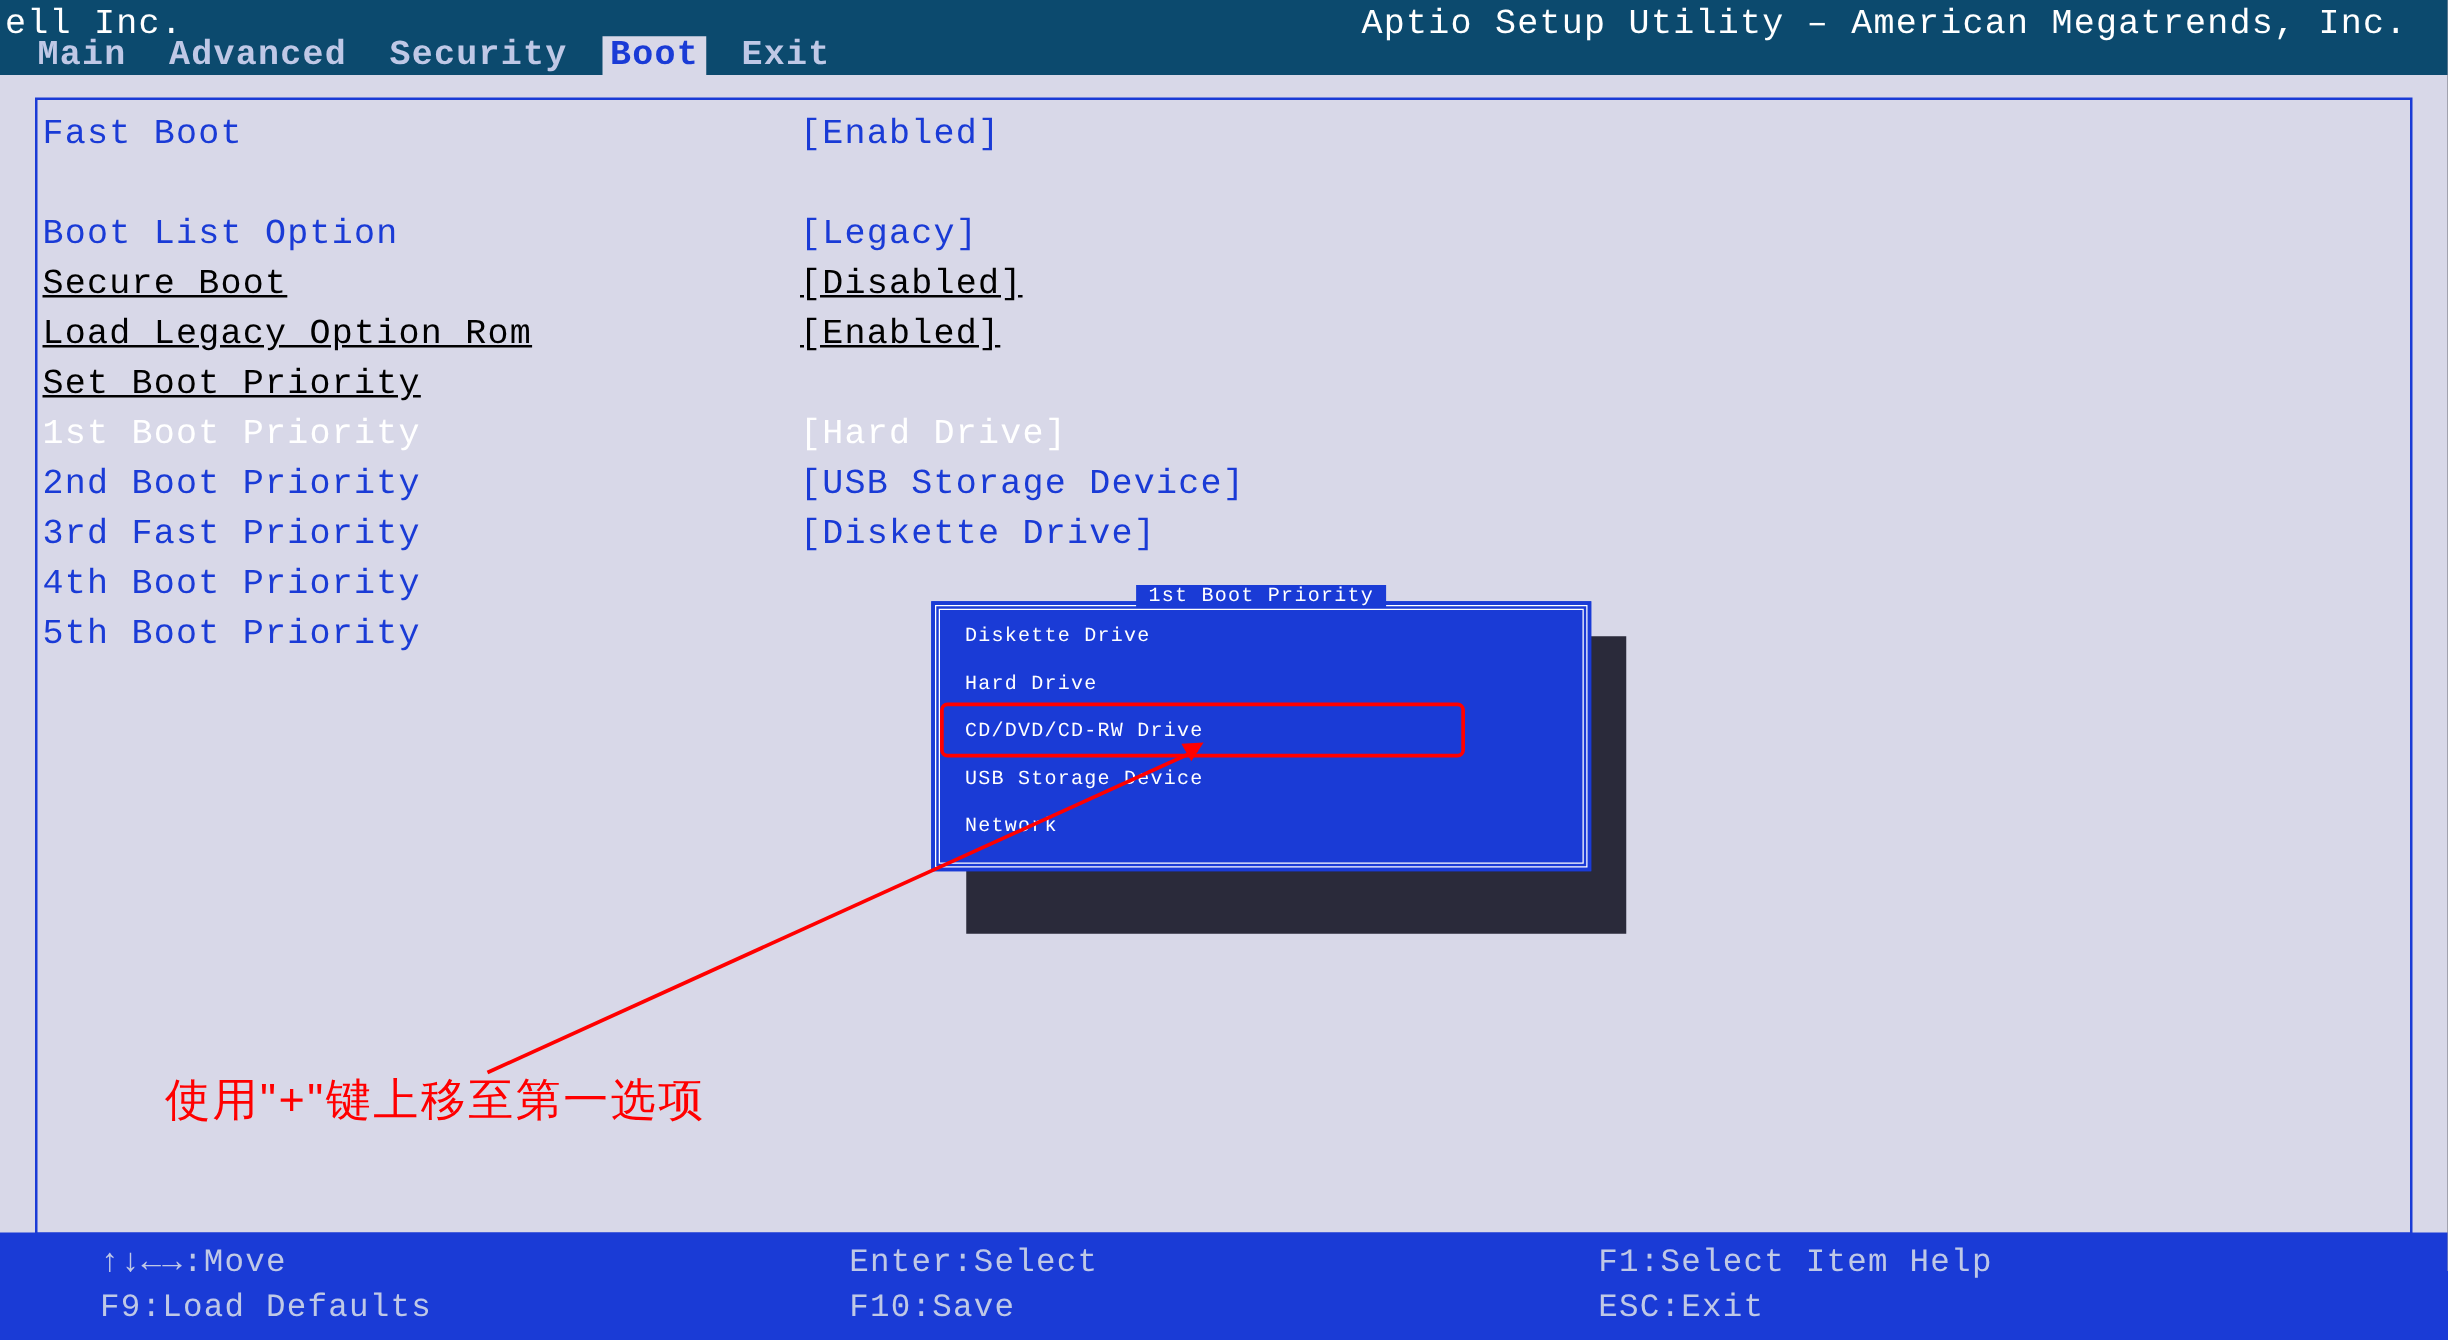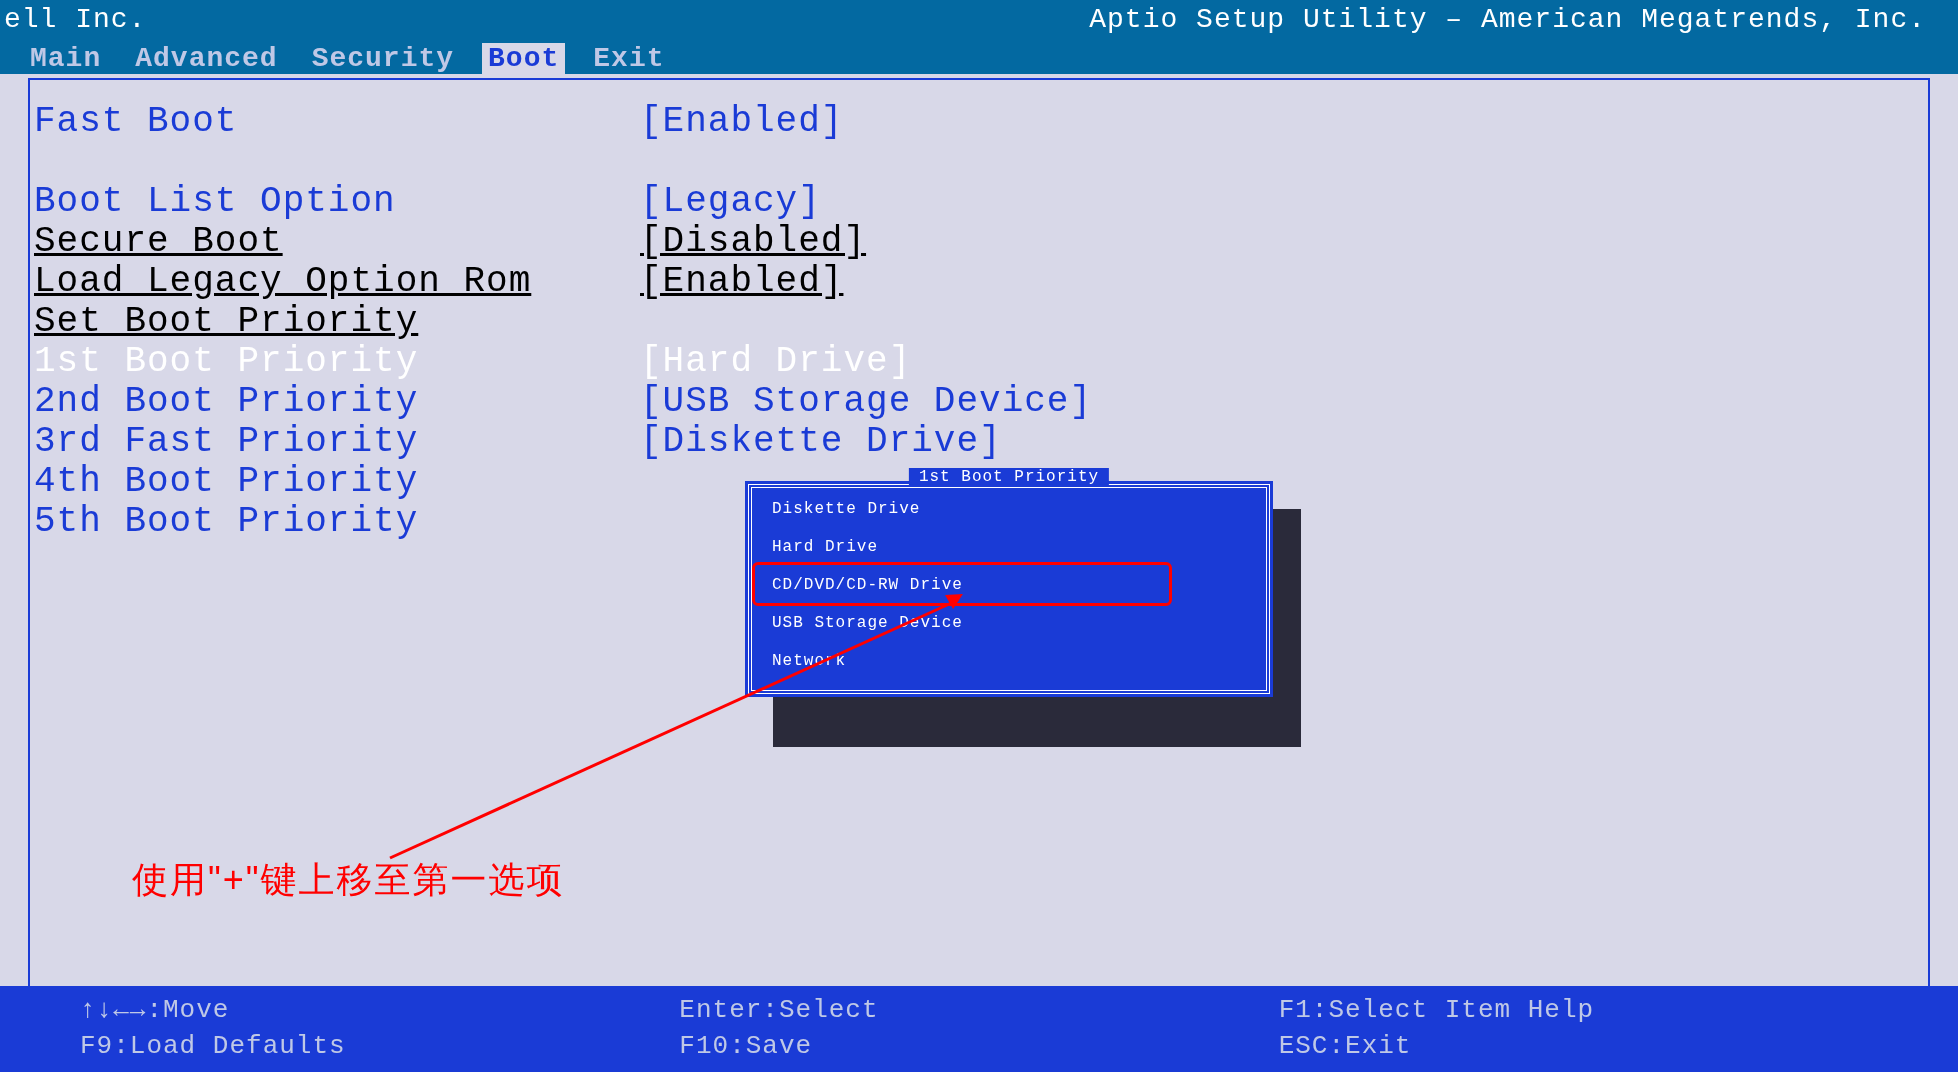--- a/index.html
+++ b/index.html
@@ -11,23 +11,23 @@
       overflow: hidden;
     }
     .screen {
       margin: 0;
       width: 1958px;
       height: 1072px;
       background: #d8d8e8;
       position: relative;
     }
     .header-bar {
-      background: #0369a1;
-      color: #fff;
-      height: 74px;
+      background: #0c4a6e;
+      color: #fff;
+      height: 60px;
       position: relative;
       font-size: 28px;
       letter-spacing: 1px;
     }
     .brand {
       position: absolute;
       top: 4px;
       left: 4px;
       color: #fff;
     }
@@ -52,21 +52,21 @@
       padding: 0 6px;
       cursor: pointer;
       font-weight: bold;
     }
     .tab.active {
       background: #d8d8e8;
       color: #1a3bd6;
     }
     .content {
       padding: 28px 28px 0 34px;
-      font-size: 36px;
+      font-size: 28px;
       line-height: 40px;
       letter-spacing: 1px;
     }
     .row {
       display: flex;
     }
     .label-col {
       width: 580px;
     }
     .value-col {

